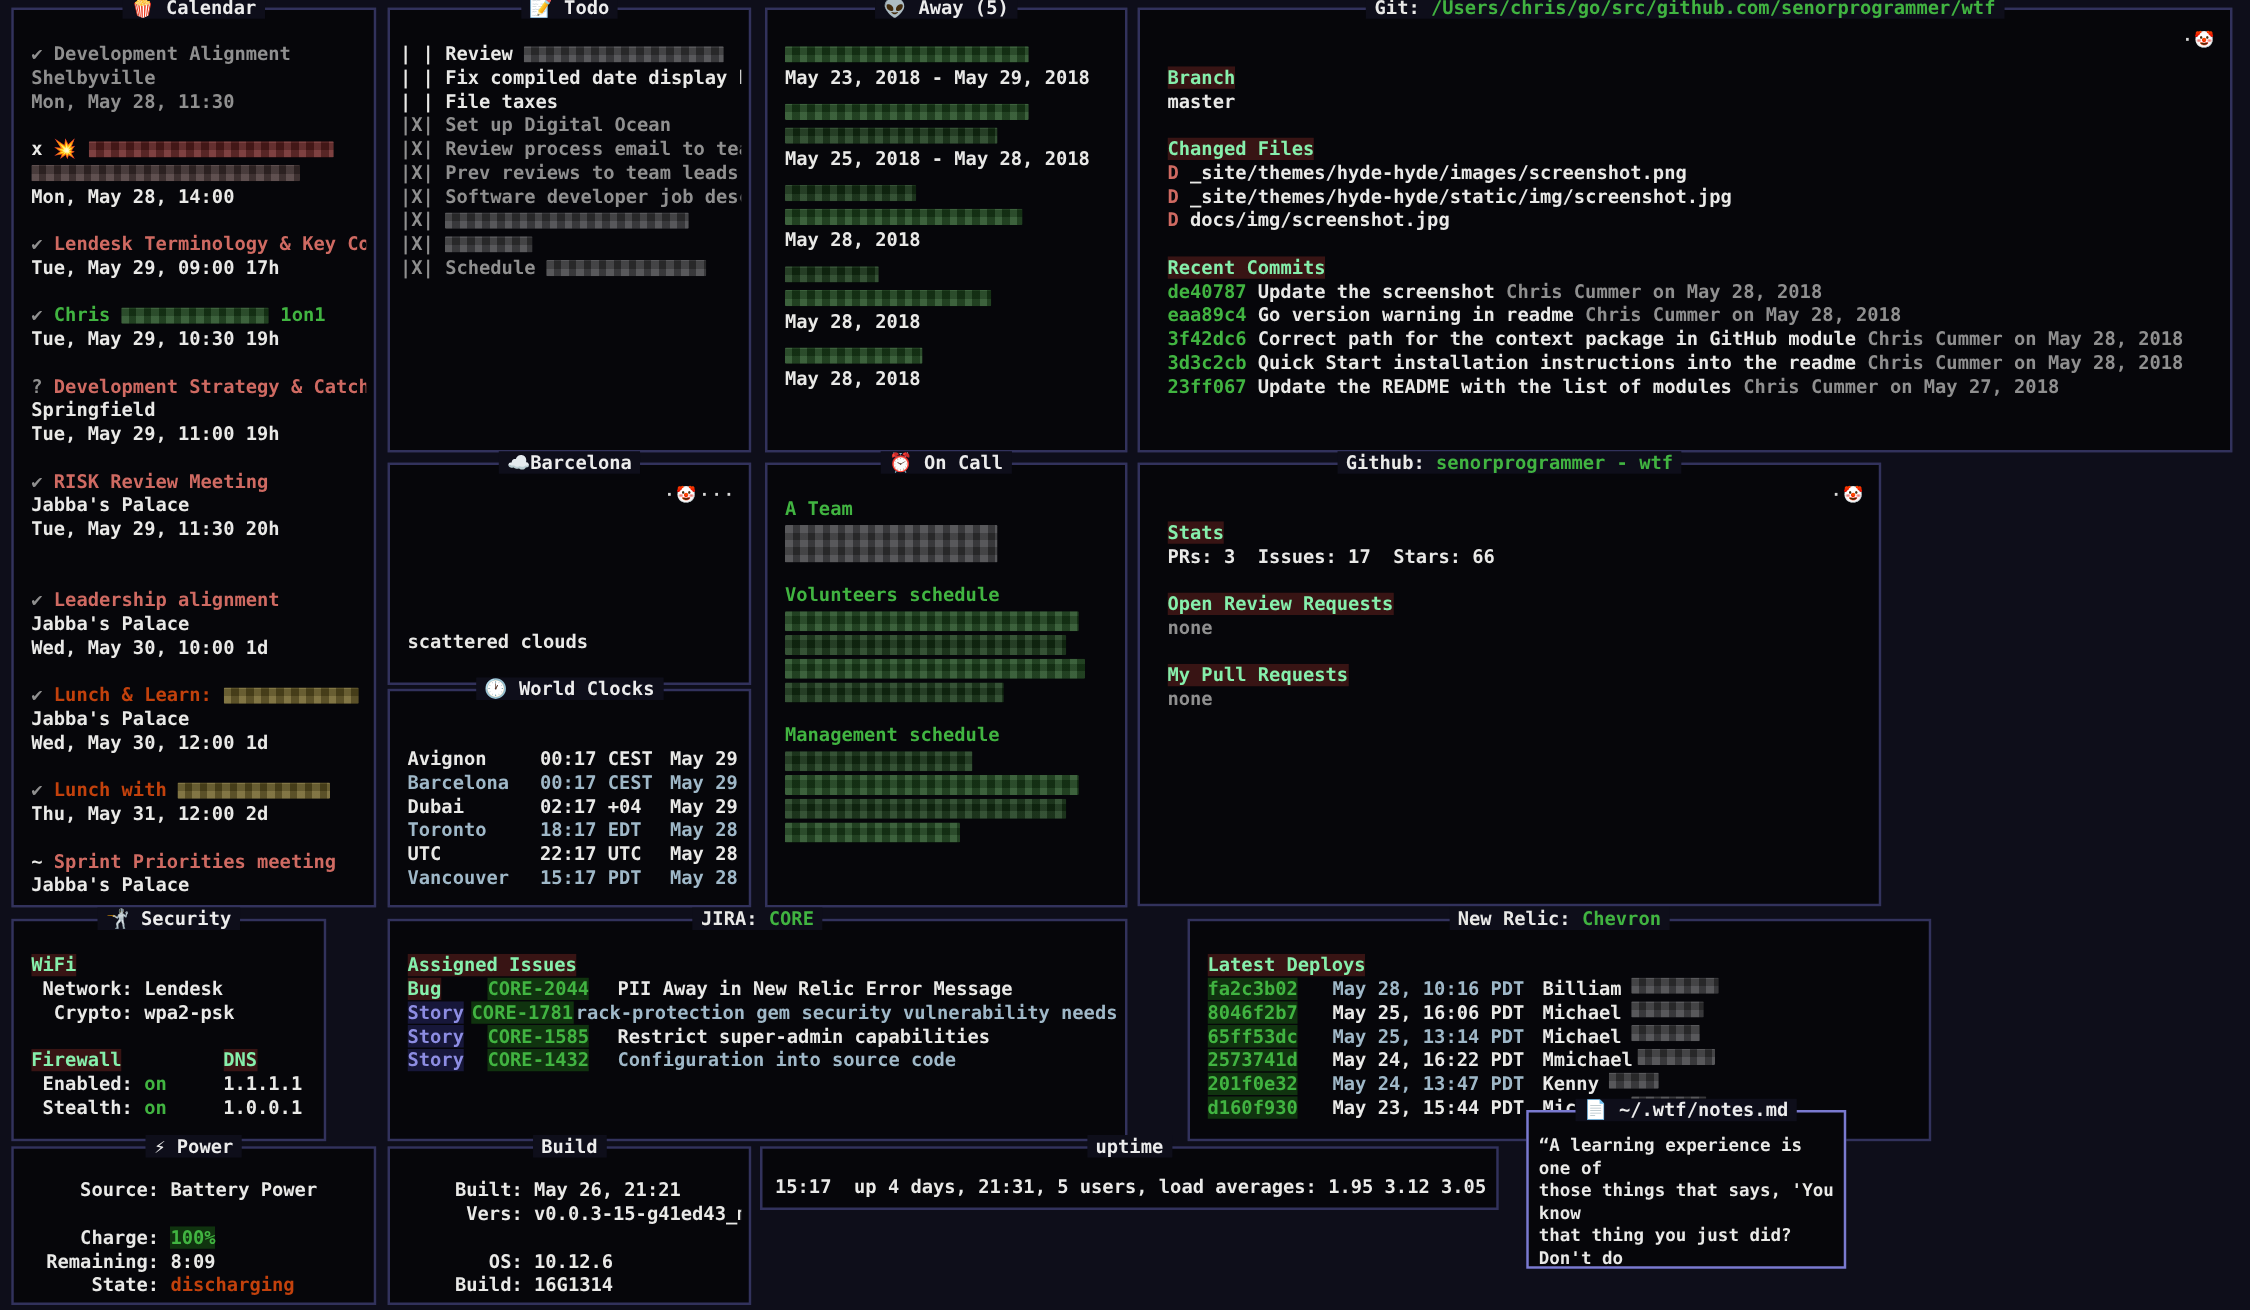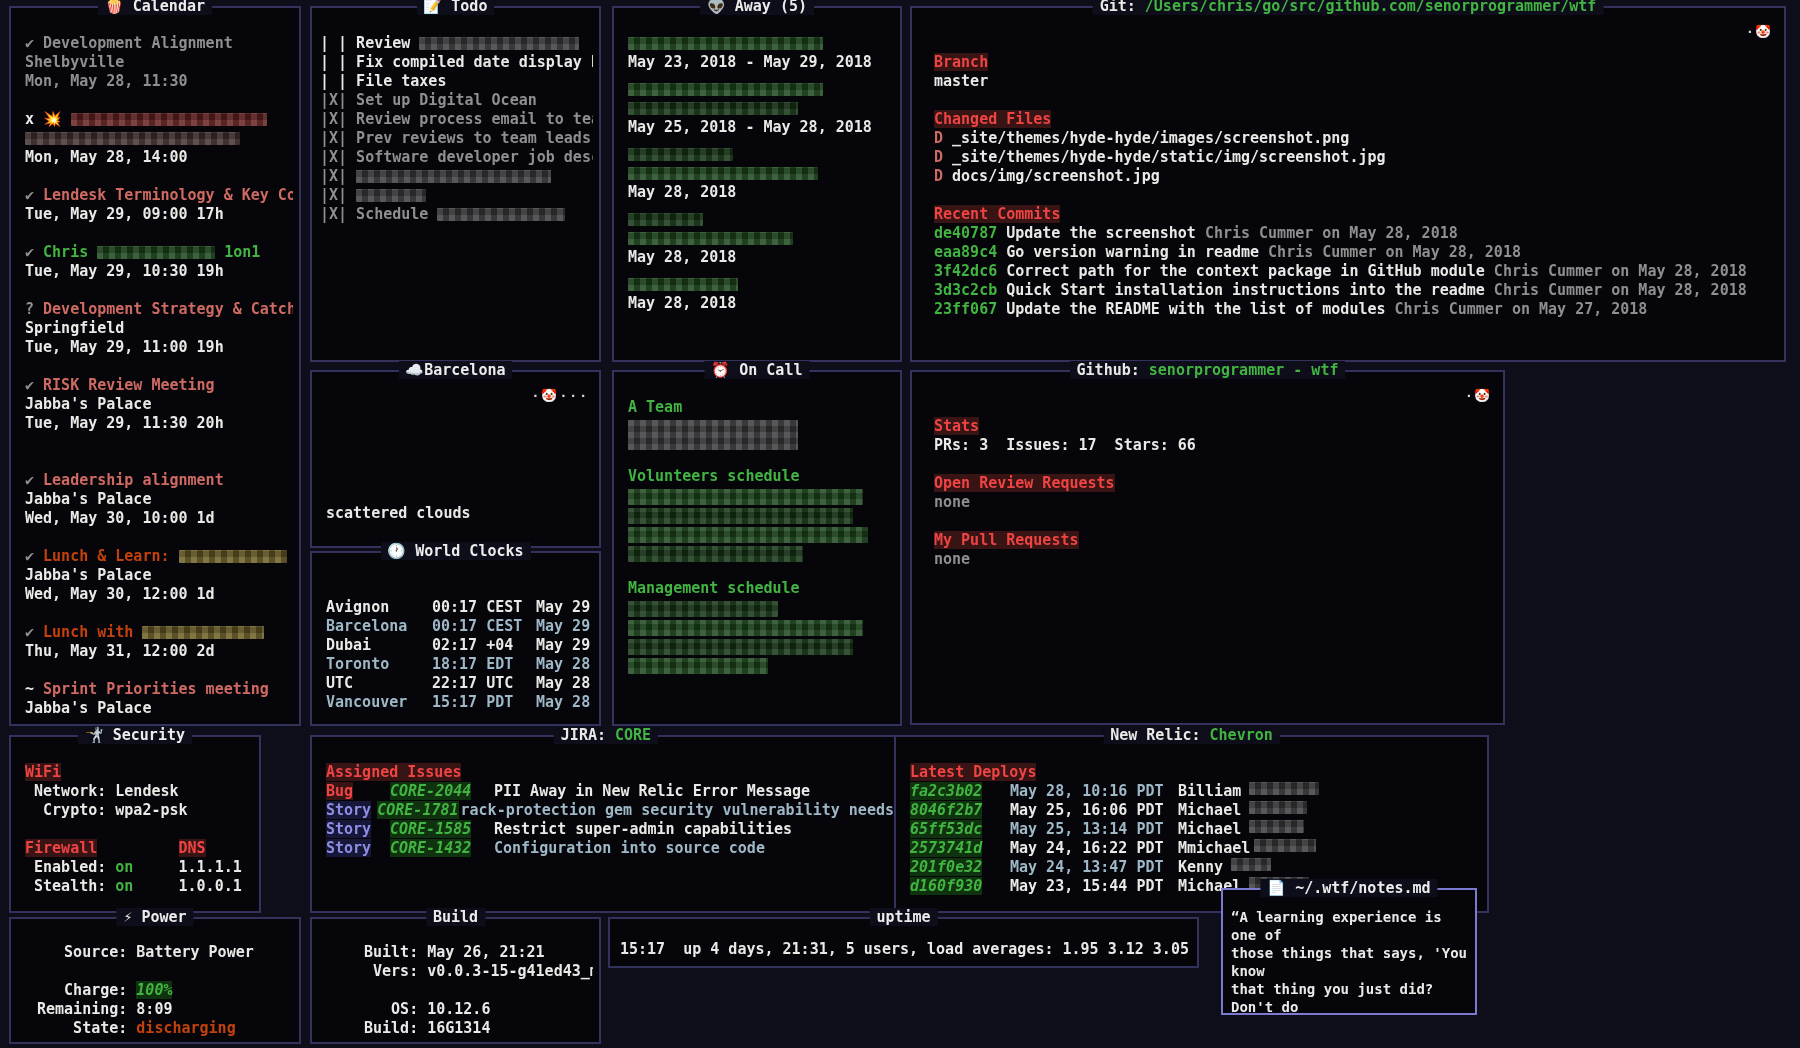--- a/index.html
+++ b/index.html
@@ -16,23 +16,23 @@
     position:absolute; top:-11px; left:50%; transform:translateX(-50%);
     background:#0e0e1a; padding:0 7px; white-space:pre; color:#ececec; z-index:2;
   }
   .body { position:absolute; left:0; right:0; top:0; bottom:0; overflow:hidden; padding:26px 6px 16px 14px; }
   .ln { white-space:pre; height:19px; line-height:19px; overflow:hidden; }
   .gap { height:19px; }
   .wln { height:18px; line-height:18px;margin-top:44px; }
   .w  { color:#e9e9e7; }
   .gy { color:#8f8f8f; }
   .r  { color:#cf6a62; }
-  .hdr { color:#ef4444; background:#381414; }
+  .hdr { color:#86efac; background:#381414; }
   .g  { color:#41b441; }
-  .gb { color:#41b441; background:#10330f;font-style:italic; }
+  .gb { color:#41b441; background:#10330f; }
   .pb { color:#9fb8c8; }
   .yl { color:#c2410c; }
   .bl { color:#8d8de2; background:#17173a; }
   .ml { margin-left:9px; }
   .spin { position:absolute; top:16px; right:10px; font-size:13px; color:#d8d8d8; letter-spacing:2px; z-index:2; }
   .rdx, .blk {
     display:inline-block; height:13px; vertical-align:baseline; margin-bottom:-2px; border-radius:1px;
     background-image:
       repeating-linear-gradient(90deg, rgba(255,255,255,.08) 0 6px, rgba(0,0,0,.24) 6px 12px),
       repeating-linear-gradient(0deg, rgba(255,255,255,.06) 0 6px, rgba(0,0,0,.18) 6px 12px);
@@ -239,21 +239,21 @@
     <div class="ptitle"><span class="w">JIRA: </span><span class="g">CORE</span></div>
     <div class="body">
       <div class="ln"><span class="hdr">Assigned Issues</span></div>
       <div class="row"><span class="j-type"><span class="hdr">Bug</span></span><span class="j-key"><span class="gb">CORE-2044</span></span><span class="w">PII Away in New Relic Error Message</span></div>
       <div class="row"><span class="j-type"><span class="bl">Story</span></span><span class="j-key"><span class="gb">CORE-1781</span></span><span class="pb">rack-protection gem security vulnerability needs</span></div>
       <div class="row"><span class="j-type"><span class="bl">Story</span></span><span class="j-key"><span class="gb">CORE-1585</span></span><span class="w">Restrict super-admin capabilities</span></div>
       <div class="row"><span class="j-type"><span class="bl">Story</span></span><span class="j-key"><span class="gb">CORE-1432</span></span><span class="pb">Configuration into source code</span></div>
     </div>
   </div>
 
-  <div class="panel" style="left:894px; top:735px; width:595px; height:178px;">
+  <div class="panel" style="left:950px; top:735px; width:595px; height:178px;">
     <div class="ptitle"><span class="w">New Relic: </span><span class="g">Chevron</span></div>
     <div class="body">
       <div class="ln"><span class="hdr">Latest Deploys</span></div>
       <div class="row"><span class="n-hash"><span class="gb">fa2c3b02</span></span><span class="n-when pb">May 28, 10:16 PDT</span><span class="w">Billiam</span><span class="rdx x-gray" style="width:70px; margin-left:8px;"></span></div>
       <div class="row"><span class="n-hash"><span class="gb">8046f2b7</span></span><span class="n-when w">May 25, 16:06 PDT</span><span class="w">Michael</span><span class="rdx x-gray" style="width:58px; margin-left:8px;"></span></div>
       <div class="row"><span class="n-hash"><span class="gb">65ff53dc</span></span><span class="n-when pb">May 25, 13:14 PDT</span><span class="w">Michael</span><span class="rdx x-gray" style="width:55px; margin-left:8px;"></span></div>
       <div class="row"><span class="n-hash"><span class="gb">2573741d</span></span><span class="n-when w">May 24, 16:22 PDT</span><span class="w">Mmichael</span><span class="rdx x-gray" style="width:62px; margin-left:4px;"></span></div>
       <div class="row"><span class="n-hash"><span class="gb">201f0e32</span></span><span class="n-when pb">May 24, 13:47 PDT</span><span class="w">Kenny</span><span class="rdx x-gray" style="width:40px; margin-left:8px;"></span></div>
       <div class="row"><span class="n-hash"><span class="gb">d160f930</span></span><span class="n-when w">May 23, 15:44 PDT</span><span class="w">Michael</span><span class="rdx x-gray" style="width:60px; margin-left:8px;"></span></div>
     </div>

